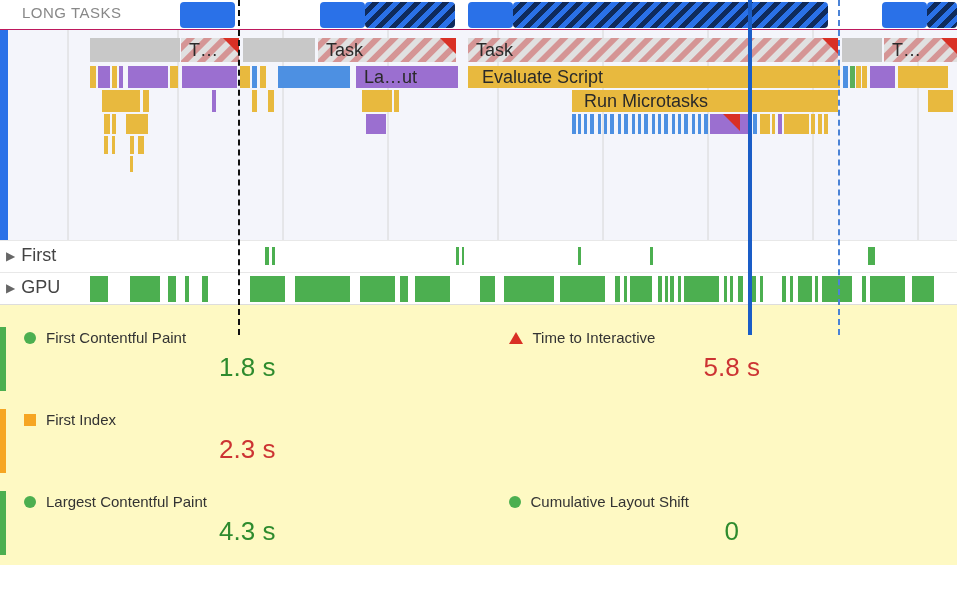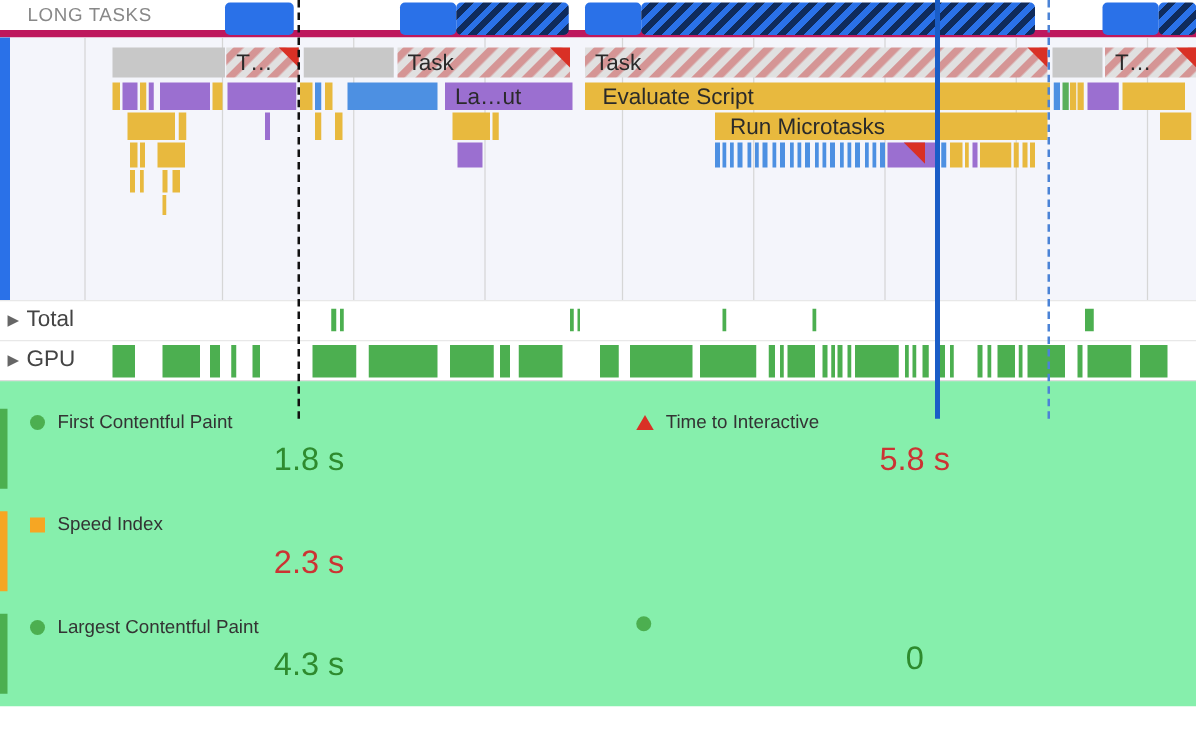--- a/index.html
+++ b/index.html
@@ -9,21 +9,21 @@
     width: 957px;
     height: 601px;
     overflow: hidden;
     position: relative;
   }
   
   
   .long-tasks-row {
     height: 30px;
     position: relative;
-    border-bottom: 6px solid #be185d;
+    border-bottom: 1px solid #be185d;
   }
   .long-tasks-label {
     position: absolute;
     left: 22px;
     top: 4px;
     font-size: 15px;
     color: #888;
     letter-spacing: 0.5px;
   }
   .lt-block {
@@ -109,21 +109,21 @@
   .vmarker.dashed { border-left: 2px dashed #111; }
   .vmarker.solid-blue { border-left: 4px solid #1a5dc7; }
   .vmarker.dashed-blue { border-left: 2px dashed #4b83d6; }
   
   
   .metrics {
     display: grid;
     grid-template-columns: 1fr 1fr;
     column-gap: 60px;
     padding: 14px 24px 0 24px;
-    background: #86efac;
+    background: #fef9c3;
     border-top: 1px solid #ddd;
   }
   .metric {
     padding: 10px 0 18px 0;
     position: relative;
   }
   .metric + .metric { }
   .metric-strip {
     position: absolute;
     left: -24px;
@@ -314,21 +314,21 @@
 
     <g>
       <rect x="122" y="126" width="3" height="16" fill="#e8b93e"></rect>
     </g>
   </svg>
 </div>
 
 <div class="track-row">
   <div class="track-label">
     <span class="track-toggle">▶</span>
-    <span>Total</span>
+    <span>First</span>
   </div>
   <div class="track-bars" id="rasterbars">
       <div class="rbar" style="left: 175px; width: 4px;"></div>
       <div class="rbar" style="left: 182px; width: 3px;"></div>
       <div class="rbar" style="left: 366px; width: 3px;"></div>
       <div class="rbar" style="left: 372px; width: 2px;"></div>
       <div class="rbar" style="left: 488px; width: 3px;"></div>
       <div class="rbar" style="left: 560px; width: 3px;"></div>
       <div class="rbar" style="left: 778px; width: 4px;"></div>
       <div class="rbar" style="left: 782px; width: 3px;"></div>
@@ -396,35 +396,36 @@
     <div class="metric-header">
       <span class="metric-icon icon-triangle-red"></span>
       <span>Time to Interactive</span>
     </div>
     <div class="metric-value val-red">5.8 s</div>
   </div>
     <div class="metric">
     <span class="metric-strip strip-orange"></span>
     <div class="metric-header">
       <span class="metric-icon icon-square-orange"></span>
-      <span>Speed Index</span>
+      <span>First Index</span>
     </div>
     <div class="metric-value val-red">2.3 s</div>
   </div>
     <div class="metric">
 
   </div>
     <div class="metric">
     <span class="metric-strip strip-green"></span>
     <div class="metric-header">
       <span class="metric-icon icon-circle-green"></span>
       <span>Largest Contentful Paint</span>
     </div>
     <div class="metric-value val-green">4.3 s</div>
   </div>
     <div class="metric">
 
     <div class="metric-header">
       <span class="metric-icon icon-circle-green"></span>
+      <span>Cumulative Layout Shift</span>
     </div>
     <div class="metric-value val-green">0</div>
   </div>
   </div>
 
 </body></html>

